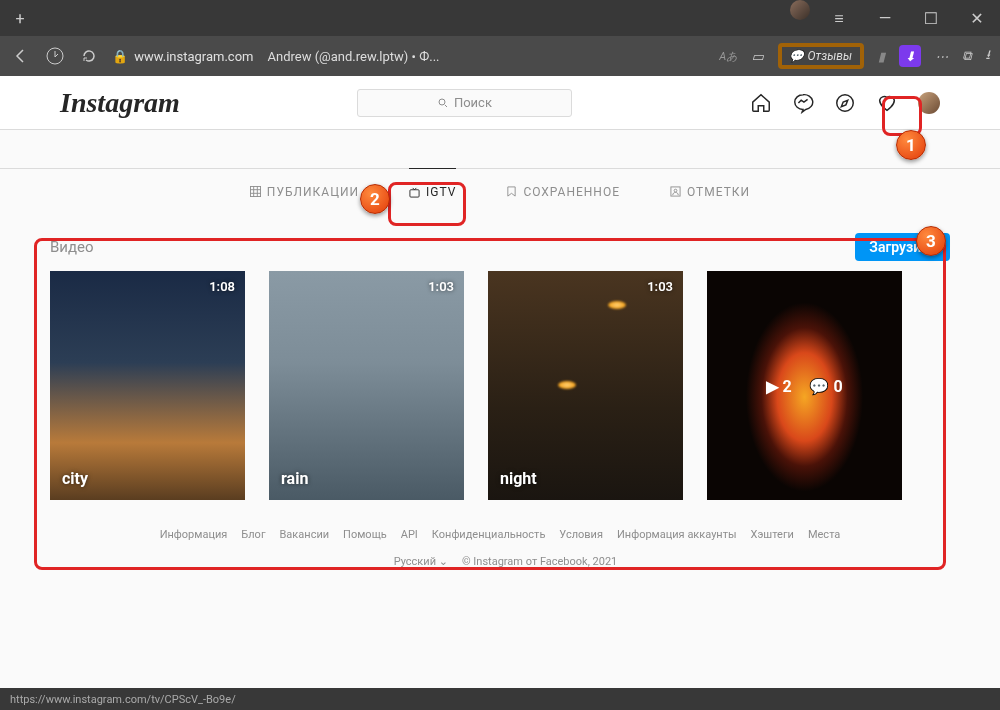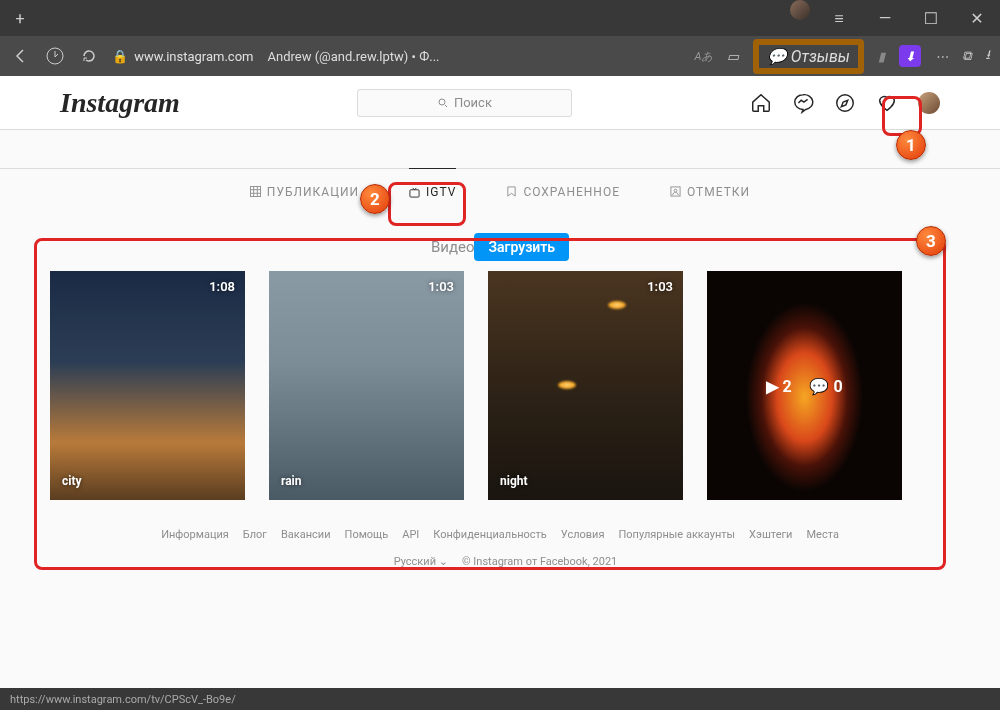--- a/index.html
+++ b/index.html
@@ -19,44 +19,44 @@
 .win-btn { width: 46px; height: 36px; display: flex; align-items: center; justify-content: center; color: #ccc; }
 .prof-dot { width: 20px; height: 20px; border-radius: 50%; background: linear-gradient(135deg,#8a6d5c,#3a2f28); margin-right: 6px; }
 
 .addrbar { height: 40px; background: #4a4a4a; display: flex; align-items: center; padding: 0 10px; gap: 12px; color: #ccc; font-size: 13px; }
 .addr-icon { width: 22px; height: 22px; display: flex; align-items: center; justify-content: center; }
 .url-box { display: flex; align-items: center; gap: 6px; }
 .url-box .lock { color: #aaa; }
 .url-domain { color: #e0e0e0; }
 .url-title { color: #ddd; margin-left: 8px; }
 .addr-right { margin-left: auto; display: flex; align-items: center; gap: 14px; font-style: italic; }
-.badge-reviews { background: #444; border-radius: 4px; padding: 2px 8px; color: #ddd; font-size: 16px; border:6px solid #a16207; }
+.badge-reviews { background: #444; border-radius: 4px; padding: 2px 8px; color: #ddd; font-size: 12px; border:4px solid #a16207; }
 .dl-badge { width: 22px; height: 22px; background: #7c3aed; border-radius: 4px; display: flex; align-items: center; justify-content: center; color: white; }
 
 
 .page { background: #fafafa; height: calc(710px - 76px - 22px); overflow: hidden; position: relative; }
 .ig-header { height: 54px; background: white; border-bottom: 1px solid #dbdbdb; display: flex; align-items: center; padding: 0 60px; }
 .ig-logo { font-family: 'Brush Script MT', cursive; font-size: 28px; font-weight: 600; color: #262626; font-style: italic; }
 .ig-search { margin: 0 auto; width: 215px; height: 28px; background: #fafafa; border: 1px solid #dbdbdb; border-radius: 3px; display: flex; align-items: center; justify-content: center; gap: 6px; color: #8e8e8e; font-size: 13px; }
 .ig-nav { display: flex; align-items: center; gap: 20px; }
 .ig-nav-icon { width: 22px; height: 22px; display: flex; align-items: center; justify-content: center; }
 .ig-avatar { width: 22px; height: 22px; border-radius: 50%; background: linear-gradient(135deg,#c9a37d,#6b4a33); }
 
 .tabs-row { display: flex; justify-content: center; gap: 50px; margin-top: 38px; border-top: 1px solid #dbdbdb; }
 .prof-tab { display: flex; align-items: center; gap: 6px; font-size: 12px; color: #8e8e8e; letter-spacing: 1px; padding: 16px 0; margin-top: -1px; }
 .prof-tab.active { color: #262626; border-top: 1px solid #262626; }
 
 .content-box { margin: 10px 40px 0; padding: 8px 10px 14px; }
-.content-head { display: flex; align-items: center; justify-content: center; margin-bottom: 10px; }
+.content-head { display: flex; align-items: center; justify-content: space-between; margin-bottom: 10px; }
 .content-head h3 { font-size: 15px; font-weight: 400; color: #8e8e8e; }
 .upload-btn { background: #0095f6; color: white; border: none; padding: 6px 14px; border-radius: 4px; font-size: 14px; font-weight: 600; }
 .grid { display: flex; gap: 24px; }
 .vid { width: 195px; height: 229px; position: relative; background: #333; color: white; }
 .vid .dur { position: absolute; top: 8px; right: 10px; font-size: 13px; font-weight: 600; text-shadow: 0 0 4px rgba(0,0,0,0.6); }
-.vid .title { position: absolute; bottom: 12px; left: 12px; font-size: 12px; font-weight: 700; text-shadow: 0 0 4px rgba(0,0,0,0.6); }
+.vid .title { position: absolute; bottom: 12px; left: 12px; font-size: 16px; font-weight: 700; text-shadow: 0 0 4px rgba(0,0,0,0.6); }
 .vid .overlay-stats { position: absolute; top: 50%; left: 50%; transform: translate(-50%,-50%); display: flex; gap: 18px; font-weight: 700; font-size: 16px; }
 .v-city { background: linear-gradient(180deg,#1a2a45 0%,#2c3e55 40%,#b87a3a 75%,#5a3d20 100%); }
 .v-rain { background: linear-gradient(180deg,#8a9aa5 0%,#7d8d98 40%,#4a5a65 100%); }
 .v-night { background: linear-gradient(180deg,#4a3520 0%,#2a2015 60%,#1a1510 100%); }
 .v-fire { background: radial-gradient(ellipse 40% 55% at 50% 55%,#f5a623 0%,#d9481a 35%,#4a1208 55%,#0a0503 75%); }
 .lamp { position: absolute; width: 18px; height: 8px; background: radial-gradient(ellipse,#ffd37a,#f5a623 60%,transparent); border-radius: 50%; filter: blur(1px); }
 
 .footer { text-align: center; margin-top: 14px; }
 .footer-links { font-size: 11px; color: #8e8e8e; display: flex; justify-content: center; gap: 14px; flex-wrap: wrap; }
 .footer-meta { font-size: 11px; color: #8e8e8e; margin-top: 14px; display: flex; justify-content: center; gap: 14px; margin-left: 11px; }
@@ -220,21 +220,21 @@
 
   <div class="footer">
     <div class="footer-links">
       <span>Информация</span>
       <span>Блог</span>
       <span>Вакансии</span>
       <span>Помощь</span>
       <span>API</span>
       <span>Конфиденциальность</span>
       <span>Условия</span>
-      <span>Популярные аккаунты</span>
+      <span>Информация аккаунты</span>
       <span>Хэштеги</span>
       <span>Места</span>
     </div>
     <div class="footer-meta">
       <span><span>Русский</span> <span>⌄</span></span>
       <span>© Instagram от Facebook, 2021</span>
     </div>
   </div>
 </div>
 

